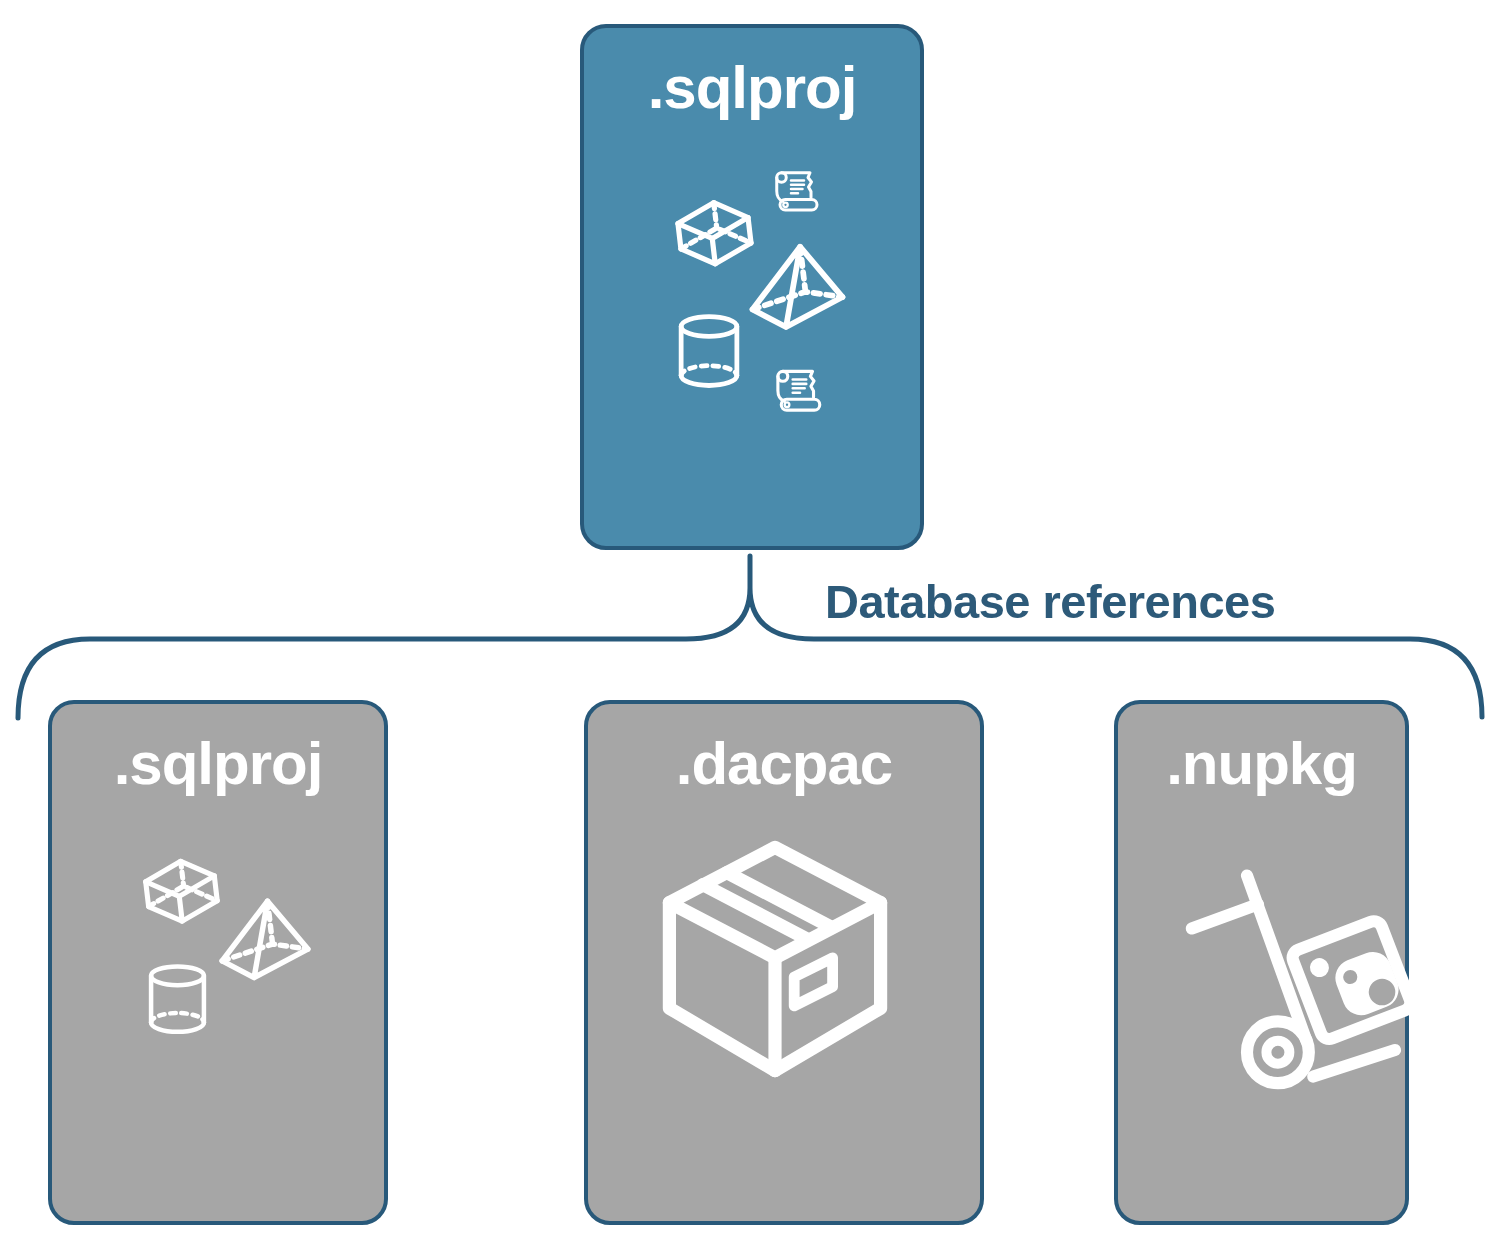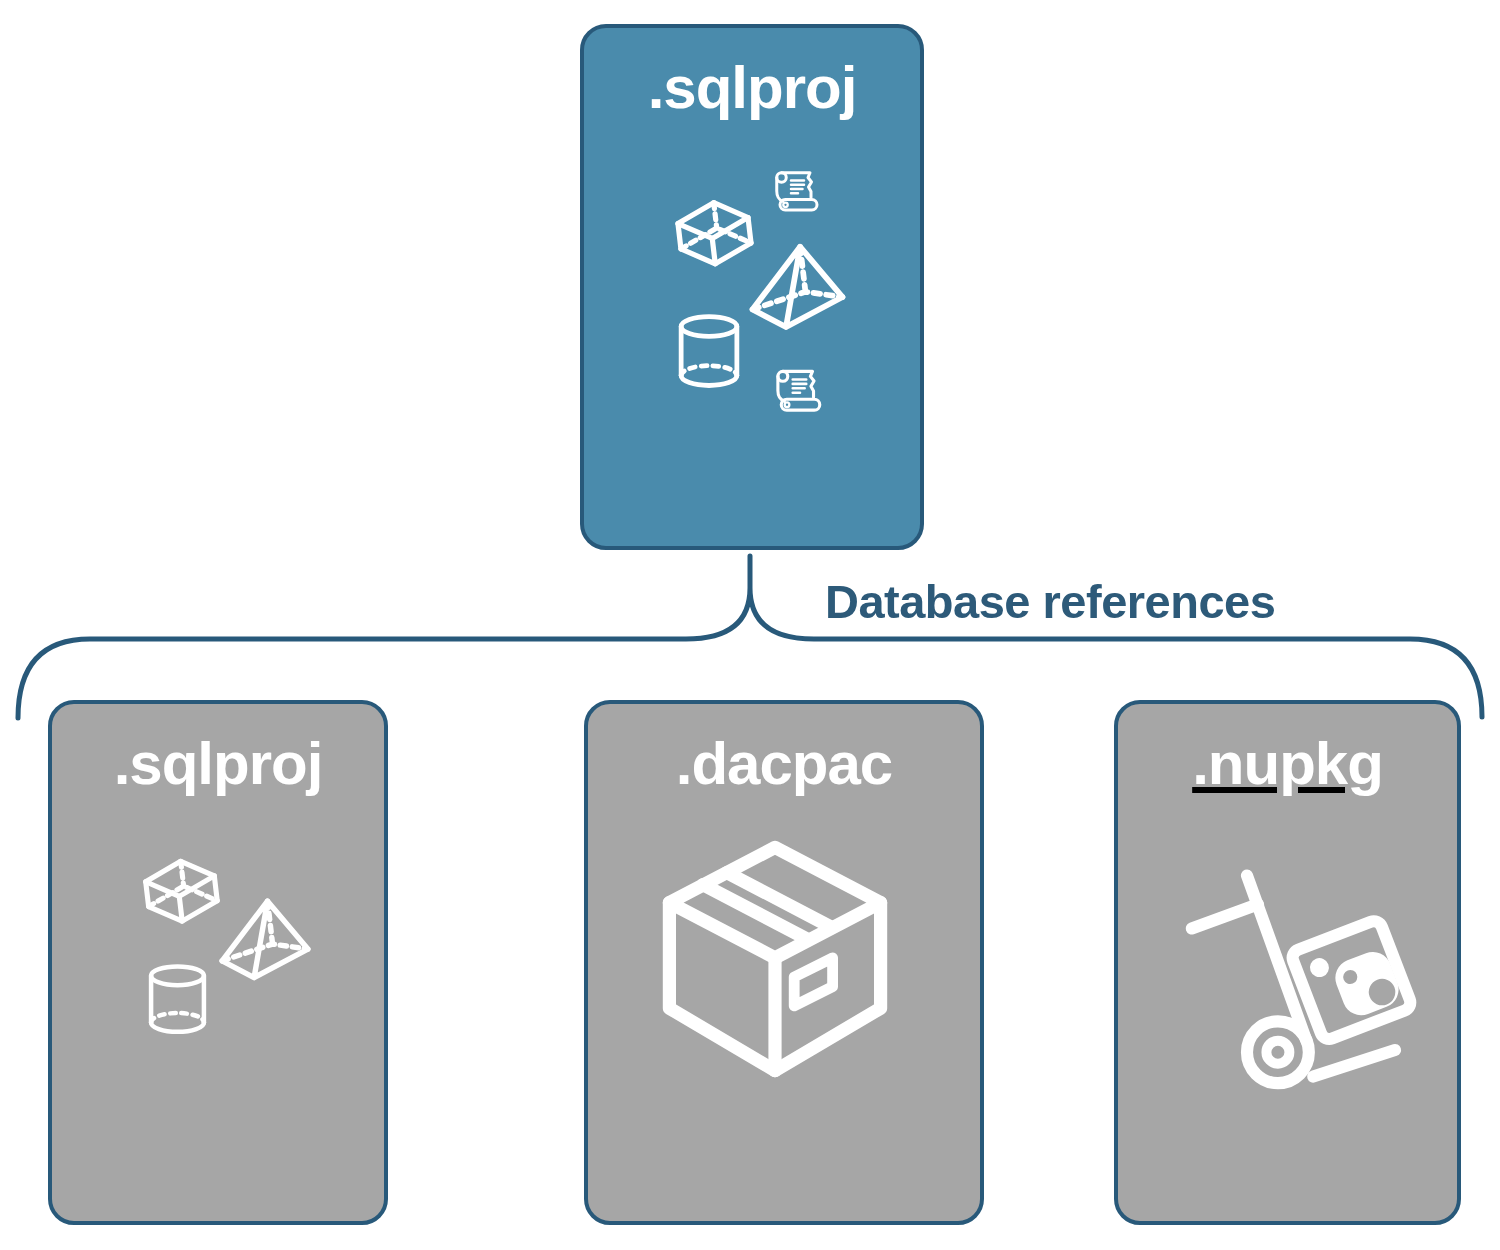--- a/index.html
+++ b/index.html
@@ -8,21 +8,21 @@
     font-family:"Liberation Sans",sans-serif;overflow:hidden;
   }
   .node{
     position:absolute;border:4.5px solid #28597a;border-radius:26px;
     box-sizing:border-box;
   }
   .node-root{left:580px;top:24px;width:344px;height:526px;background:#4a8bac;}
   .node-child{top:700px;height:525px;background:#a6a6a6;}
   #child-sqlproj{left:48px;width:340px;}
   #child-dacpac{left:584px;width:400px;}
-  #child-nupkg{left:1114px;width:347px;text-decoration:underline;}
+  #child-nupkg{left:1114px;width:295px;}
   .node-title{
     text-align:center;color:#ffffff;font-weight:800;font-size:60px;
     letter-spacing:-1px;margin-top:30px;line-height:1;
   }
   .icon{position:absolute;color:#ffffff;overflow:visible;}
   
   .r-cube    {left:88px; top:166px;width:82px; height:77px;}
   .r-scroll1 {left:188px;top:141px;width:52px; height:50px;}
   .r-pyramid {left:165px;top:214px;width:97px; height:89px;}
   .r-cylinder{left:92px; top:286px;width:66px; height:77px;}

